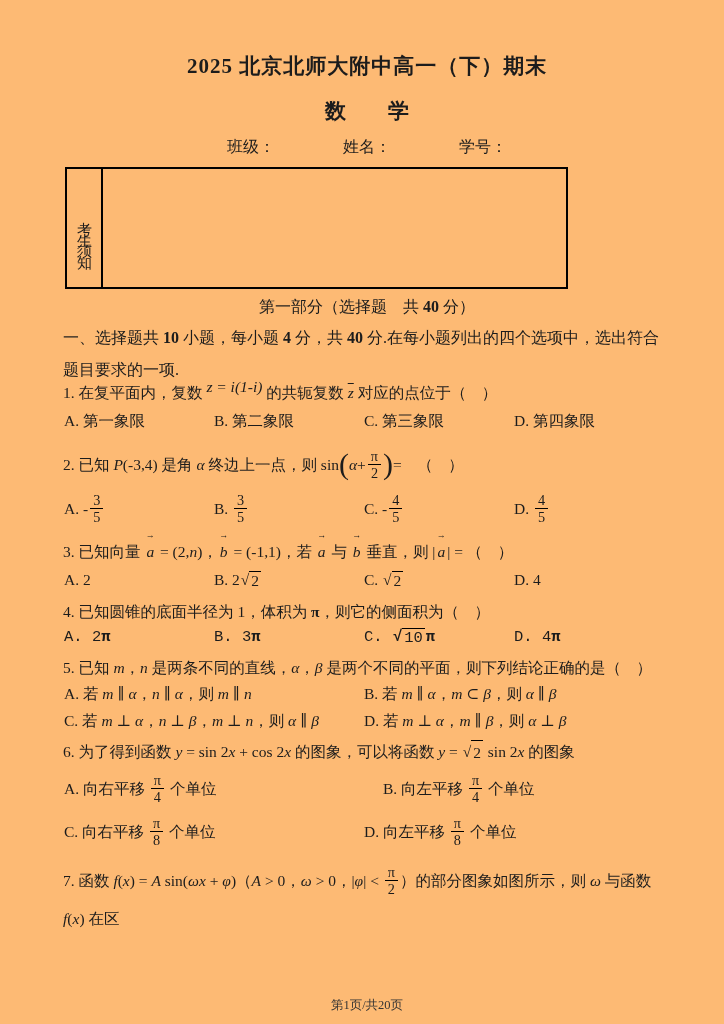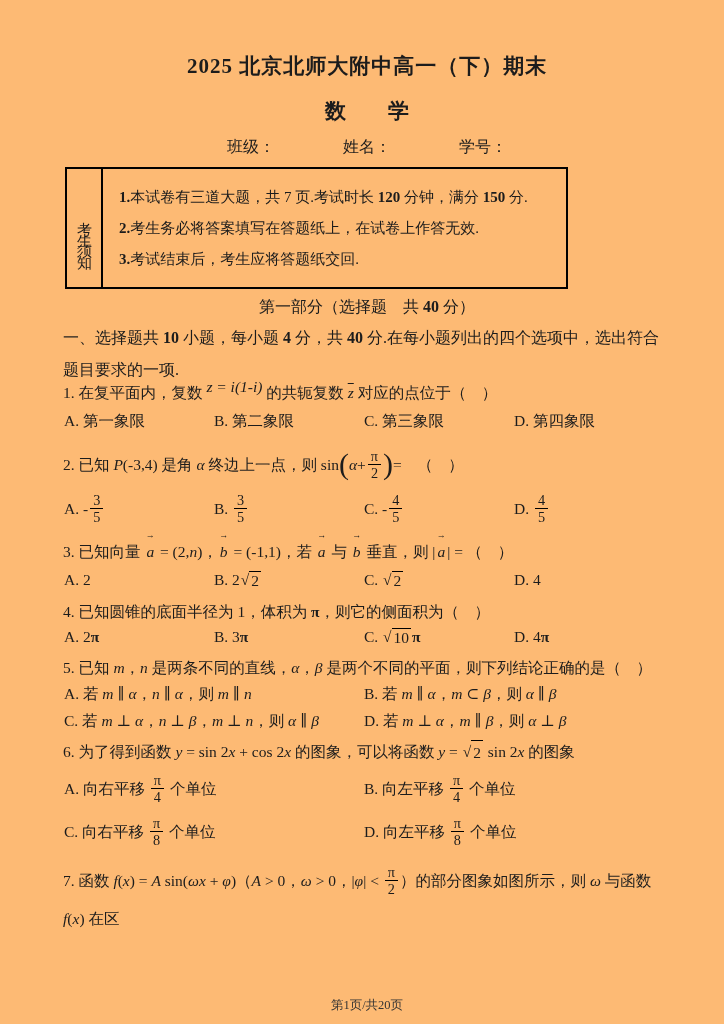--- a/index.html
+++ b/index.html
@@ -54,25 +54,20 @@
   <div class="subject">数　　学</div>
 
   <div class="fields">
     <span>班级：</span>
     <span>姓名：</span>
     <span>学号：</span>
   </div>
 
   <div class="notice">
     <div class="notice-side">考生须知</div>
-    <div class="notice-body">
-      <div><span class="bold">1.</span><span>本试卷有三道大题，共 7 页.考试时长 </span><span class="bold">120</span><span> 分钟，满分 </span><span class="bold">150</span><span> 分.</span></div>
-      <div><span class="bold">2.</span><span>考生务必将答案填写在答题纸上，在试卷上作答无效.</span></div>
-      <div><span class="bold">3.</span><span>考试结束后，考生应将答题纸交回.</span></div>
-    </div>
   </div>
 
   <div class="part-header"><span>第一部分（选择题　共 </span><span class="bold">40</span><span> 分）</span></div>
   <div class="intro"><span>一、选择题共 </span><span class="bold">10</span><span> 小题，每小题 </span><span class="bold">4</span><span> 分，共 </span><span class="bold">40</span><span> 分.在每小题列出的四个选项中，选出符合题目要求的一项.</span></div>
 
   <div class="stem" style="top:381px;"><span>1. 在复平面内，复数 </span><span class="raised">z = i(1-i)</span><span> 的共轭复数 </span><span class="ov">z</span><span> 对应的点位于（　）</span></div>
   <div class="row4" style="top:411px;">
     <span class="opt"><span>A. 第一象限</span></span>
     <span class="opt"><span>B. 第二象限</span></span>
     <span class="opt"><span>C. 第三象限</span></span>
@@ -110,21 +105,21 @@
           <span class="rad">2</span>
         </span></span>
     <span class="opt"><span>C. </span><span class="sqrt">
           <span class="rsign">√</span>
           <span class="rad">2</span>
         </span></span>
     <span class="opt"><span>D. 4</span></span>
   </div>
 
   <div class="stem" style="top:600px;"><span>4. 已知圆锥的底面半径为 1，体积为 </span><span class="bold">π</span><span>，则它的侧面积为（　）</span></div>
-  <div class="row4" style="top:628px;">
+  <div class="row4" style="top:628px;font-family:Liberation Mono, monospace;">
     <span class="opt"><span>A. 2</span><span class="bold">π</span></span>
     <span class="opt"><span>B. 3</span><span class="bold">π</span></span>
     <span class="opt"><span>C. </span><span class="sqrt">
           <span class="rsign">√</span>
           <span class="rad">10</span>
         </span><span class="bold">π</span></span>
     <span class="opt"><span>D. 4</span><span class="bold">π</span></span>
   </div>
 
   <div class="stem" style="top:656px;"><span>5. 已知 </span><span class="it">m</span><span>，</span><span class="it">n</span><span> 是两条不同的直线，</span><span class="it">α</span><span>，</span><span class="it">β</span><span> 是两个不同的平面，则下列结论正确的是（　）</span></div>
@@ -134,21 +129,21 @@
   </div>
   <div class="row2" style="top:711px;">
     <span class="opt2"><span>C. 若 </span><span class="it">m</span><span> ⊥ </span><span class="it">α</span><span>，</span><span class="it">n</span><span> ⊥ </span><span class="it">β</span><span>，</span><span class="it">m</span><span> ⊥ </span><span class="it">n</span><span>，则 </span><span class="it">α</span><span> ∥ </span><span class="it">β</span></span>
     <span class="opt2"><span>D. 若 </span><span class="it">m</span><span> ⊥ </span><span class="it">α</span><span>，</span><span class="it">m</span><span> ∥ </span><span class="it">β</span><span>，则 </span><span class="it">α</span><span> ⊥ </span><span class="it">β</span></span>
   </div>
 
   <div class="stem" style="top:740px;"><span>6. 为了得到函数 </span><span class="it">y</span><span> = sin 2</span><span class="it">x</span><span> + cos 2</span><span class="it">x</span><span> 的图象，可以将函数 </span><span class="it">y</span><span> = </span><span class="sqrt">
         <span class="rsign">√</span>
         <span class="rad">2</span>
       </span><span> sin 2</span><span class="it">x</span><span> 的图象</span></div>
-  <div class="row2" style="top:774px;align-items:center;">
+  <div class="row2" style="top:774px;align-items:center;gap:19px;">
     <span class="opt2"><span>A. 向右平移 </span><span class="frac">
           <span class="fnum">π</span>
           <span class="fden">4</span>
         </span><span> 个单位</span></span>
     <span class="opt2"><span>B. 向左平移 </span><span class="frac">
           <span class="fnum">π</span>
           <span class="fden">4</span>
         </span><span> 个单位</span></span>
   </div>
   <div class="row2" style="top:817px;align-items:center;">

